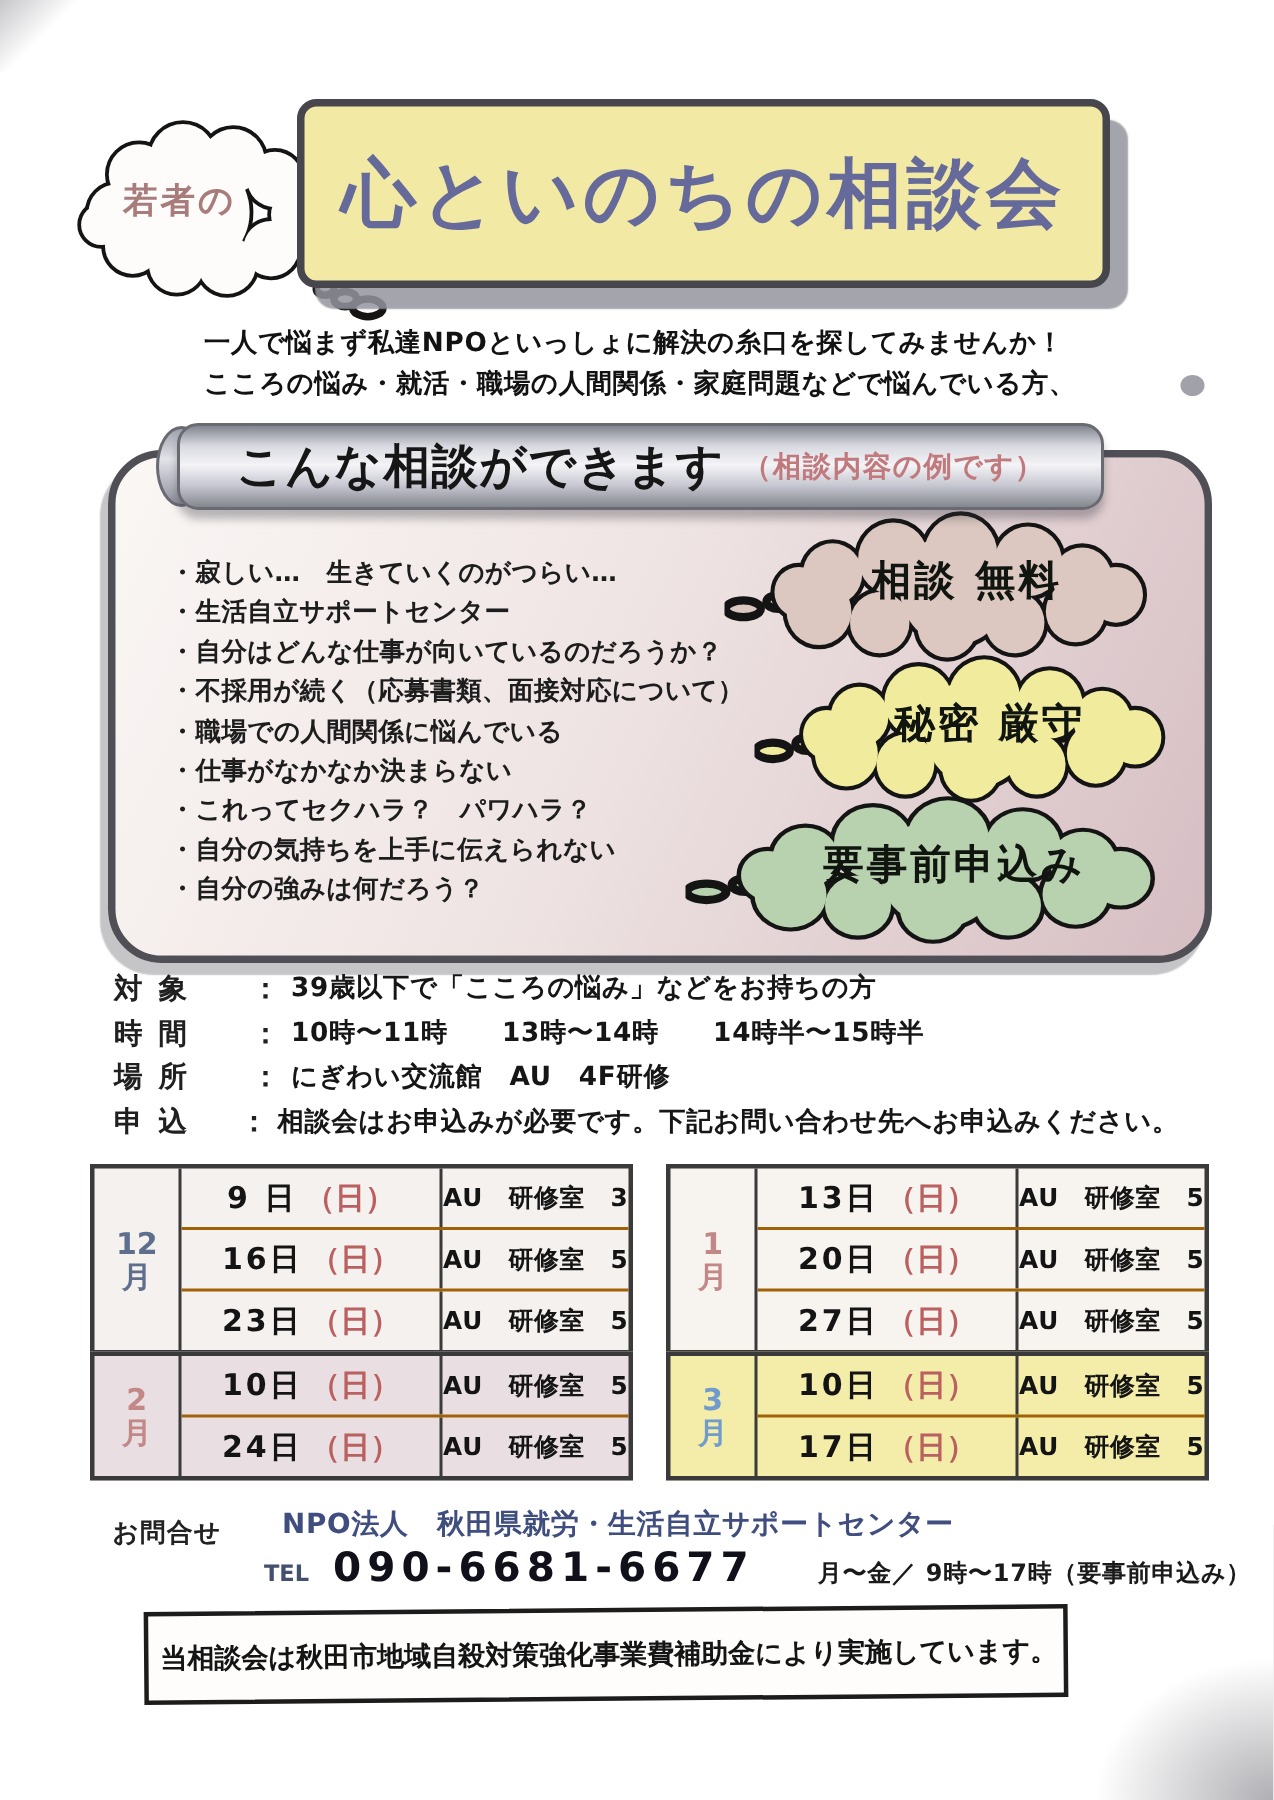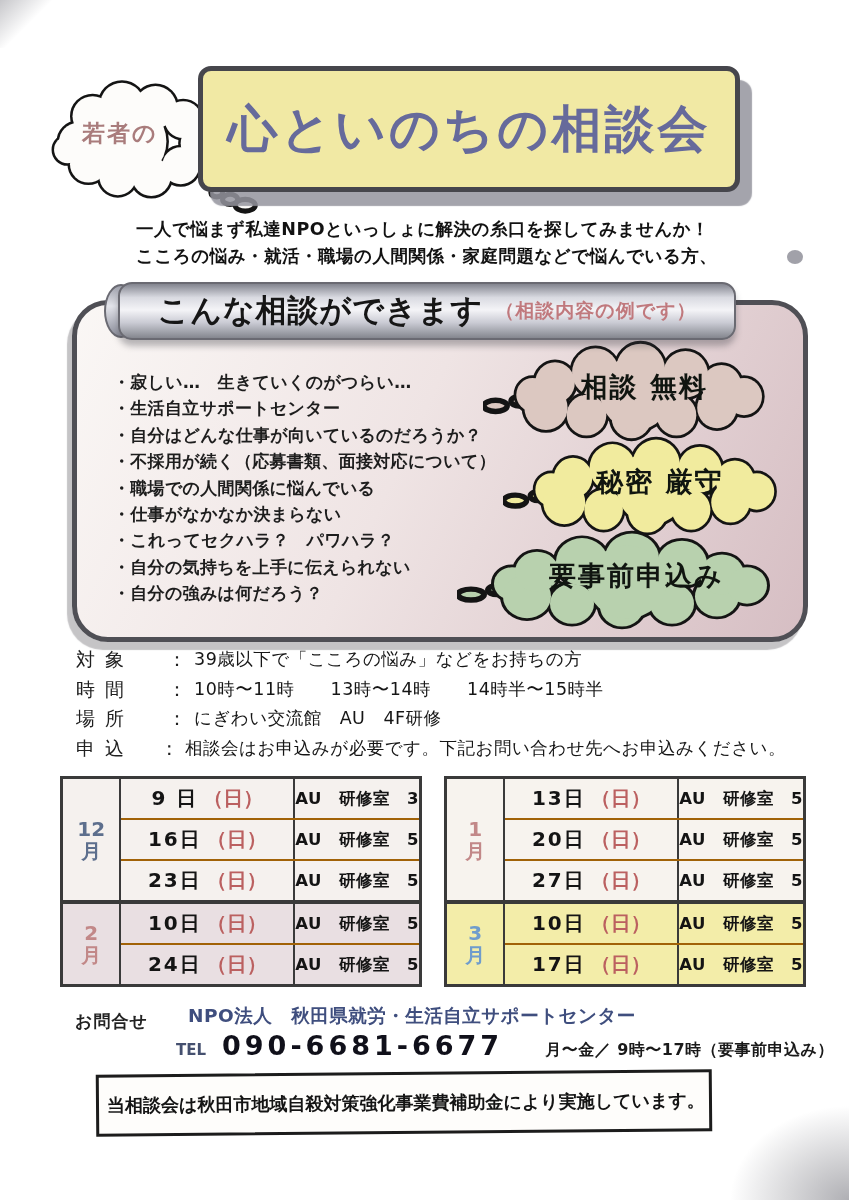--- a/index.html
+++ b/index.html
@@ -55,21 +55,21 @@
   .badge-label {
     position:absolute; left:14%; right:2%; top:0; bottom:8%;
     display:flex; align-items:center; justify-content:center;
     font-size:27px; font-weight:bold; color:#101510; letter-spacing:2px; white-space:nowrap;
   }
   .badge-free    { left:406px; top:34px;  width:288px; height:104px; }
   .badge-secret  { left:426px; top:130px; width:280px; height:102px; }
   .badge-reserve { left:380px; top:224px; width:320px; height:102px; }
   
   .details { position:absolute; left:76px; top:645px; width:710px; }
-  .info-row { display:flex; align-items:flex-end; line-height:29.5px; font-weight:normal; }
+  .info-row { display:flex; align-items:flex-end; line-height:29.5px; font-weight:bold; }
   .info-label { width:84px; font-size:19px; letter-spacing:2px; color:#202020; white-space:nowrap; }
   .info-colon { width:34px; text-align:center; font-size:19px; color:#202020; }
   .info-value { font-size:17.5px; color:#161616; letter-spacing:0.5px; white-space:nowrap; }
   
   .sched { position:absolute; display:flex; border:3px solid #3a3a3a; box-sizing:border-box; width:362px; }
   .sched.t12 { left:60px;  top:776px; }
   .sched.t1  { left:444px; top:776px; }
   .sched.t2  { left:60px;  top:901px; }
   .sched.t3  { left:444px; top:901px; }
   .t12 { background:#f5f1ee; } .t12 .month-cell { color:#5d6f8d; }

